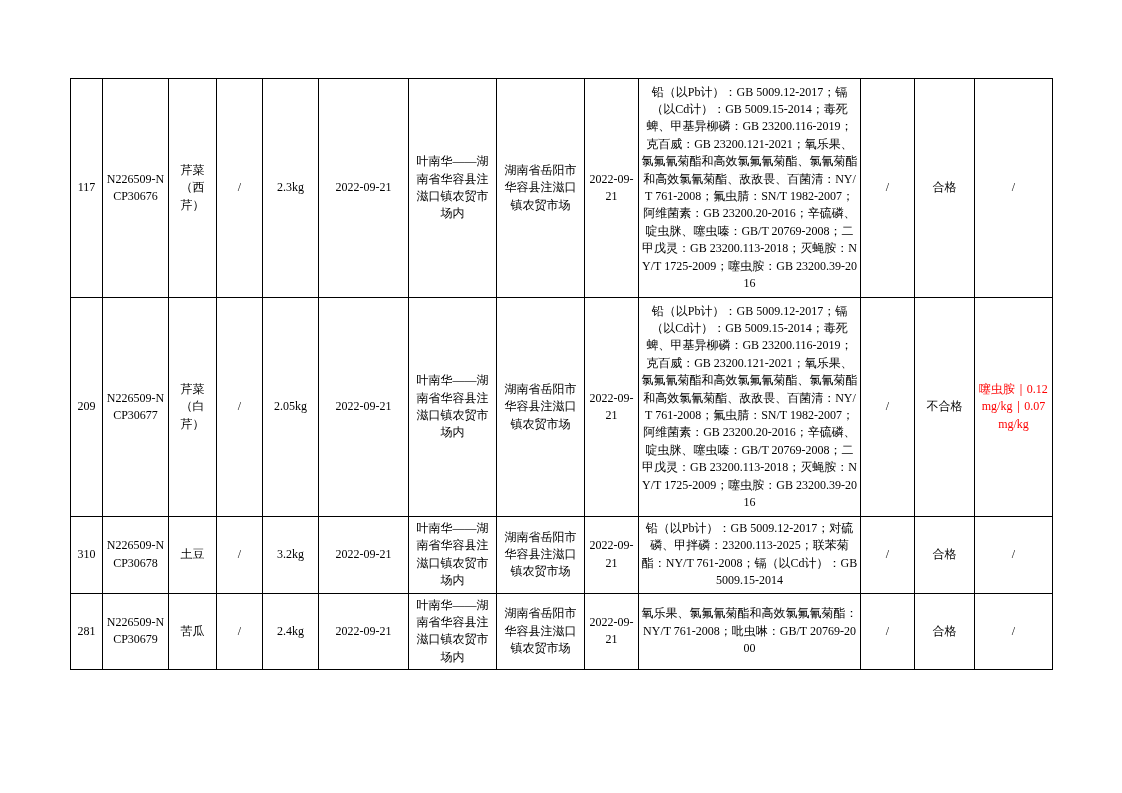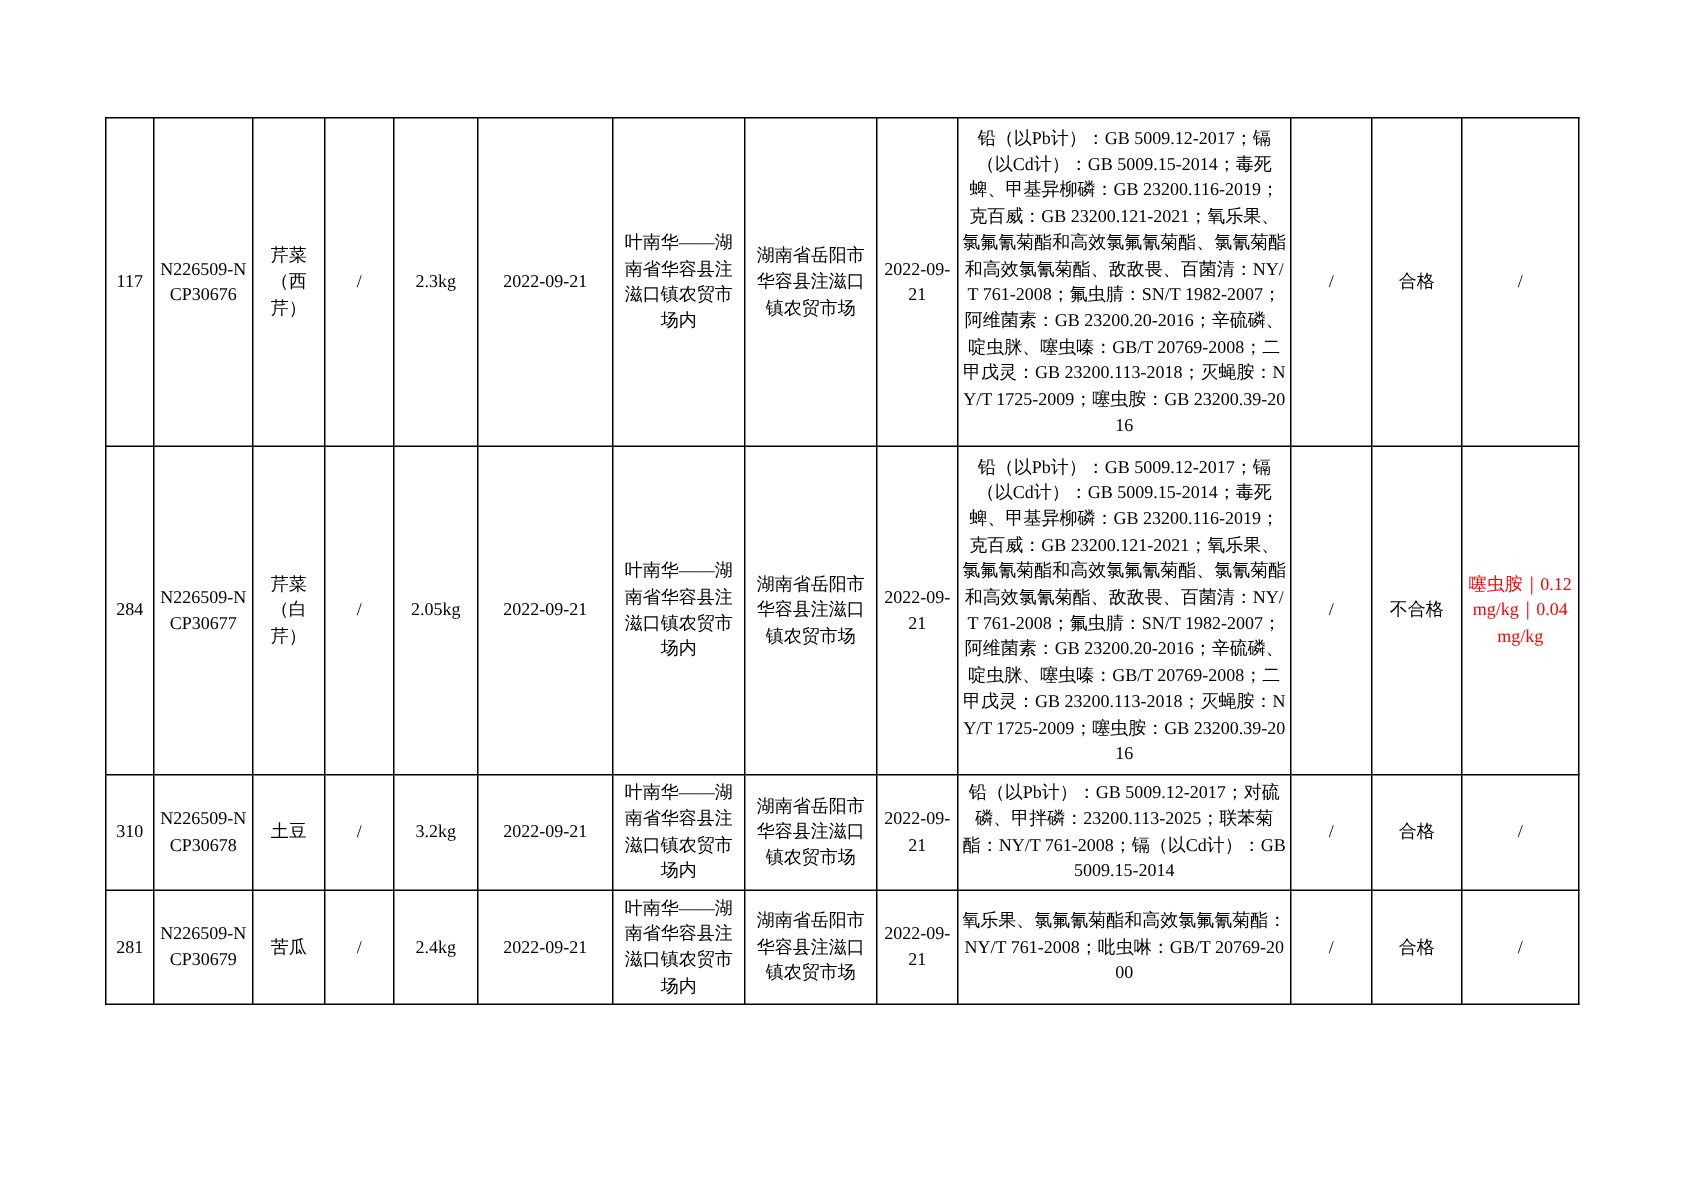--- a/index.html
+++ b/index.html
@@ -106,33 +106,33 @@
           <td>叶南华——湖南省华容县注滋口镇农贸市场内</td>
           <td>湖南省岳阳市华容县注滋口镇农贸市场</td>
           <td>2022-09-21</td>
           <td class="items-cell">铅（以Pb计）：GB 5009.12-2017；镉（以Cd计）：GB 5009.15-2014；毒死蜱、甲基异柳磷：GB 23200.116-2019；克百威：GB 23200.121-2021；氧乐果、氯氟氰菊酯和高效氯氟氰菊酯、氯氰菊酯和高效氯氰菊酯、敌敌畏、百菌清：NY/T 761-2008；氟虫腈：SN/T 1982-2007；阿维菌素：GB 23200.20-2016；辛硫磷、啶虫脒、噻虫嗪：GB/T 20769-2008；二甲戊灵：GB 23200.113-2018；灭蝇胺：NY/T 1725-2009；噻虫胺：GB 23200.39-2016</td>
           <td class="slash">/</td>
           <td>合格</td>
           <td class="slash">/</td>
         </tr>
 
         <tr class="tall-row">
-          <td>284</td>
+          <td>209</td>
           <td>N226509-NCP30677</td>
           <td>芹菜（白芹）</td>
           <td class="slash">/</td>
           <td>2.05kg</td>
           <td>2022-09-21</td>
           <td>叶南华——湖南省华容县注滋口镇农贸市场内</td>
           <td>湖南省岳阳市华容县注滋口镇农贸市场</td>
           <td>2022-09-21</td>
           <td class="items-cell">铅（以Pb计）：GB 5009.12-2017；镉（以Cd计）：GB 5009.15-2014；毒死蜱、甲基异柳磷：GB 23200.116-2019；克百威：GB 23200.121-2021；氧乐果、氯氟氰菊酯和高效氯氟氰菊酯、氯氰菊酯和高效氯氰菊酯、敌敌畏、百菌清：NY/T 761-2008；氟虫腈：SN/T 1982-2007；阿维菌素：GB 23200.20-2016；辛硫磷、啶虫脒、噻虫嗪：GB/T 20769-2008；二甲戊灵：GB 23200.113-2018；灭蝇胺：NY/T 1725-2009；噻虫胺：GB 23200.39-2016</td>
           <td class="slash">/</td>
           <td>不合格</td>
-          <td class="note-fail">噻虫胺｜0.12 mg/kg｜0.04 mg/kg</td>
+          <td class="note-fail">噻虫胺｜0.12 mg/kg｜0.07 mg/kg</td>
         </tr>
 
         <tr class="mid-row">
           <td>310</td>
           <td>N226509-NCP30678</td>
           <td>土豆</td>
           <td class="slash">/</td>
           <td>3.2kg</td>
           <td>2022-09-21</td>
           <td>叶南华——湖南省华容县注滋口镇农贸市场内</td>

